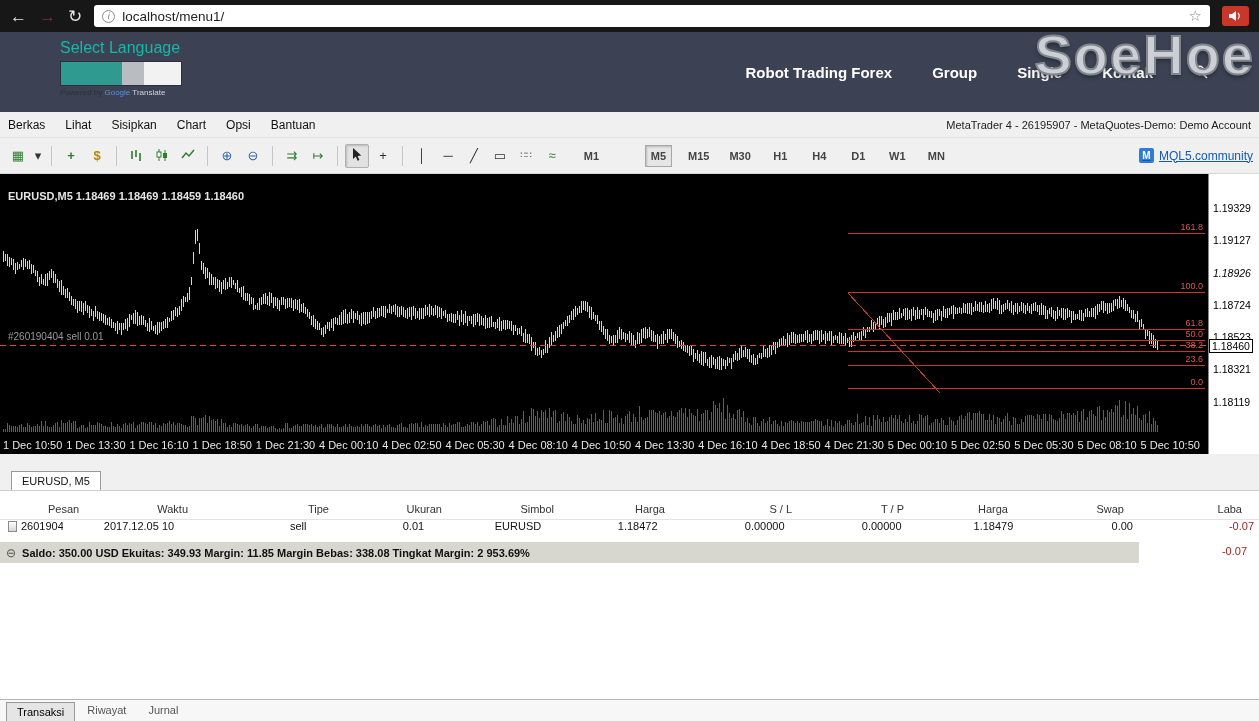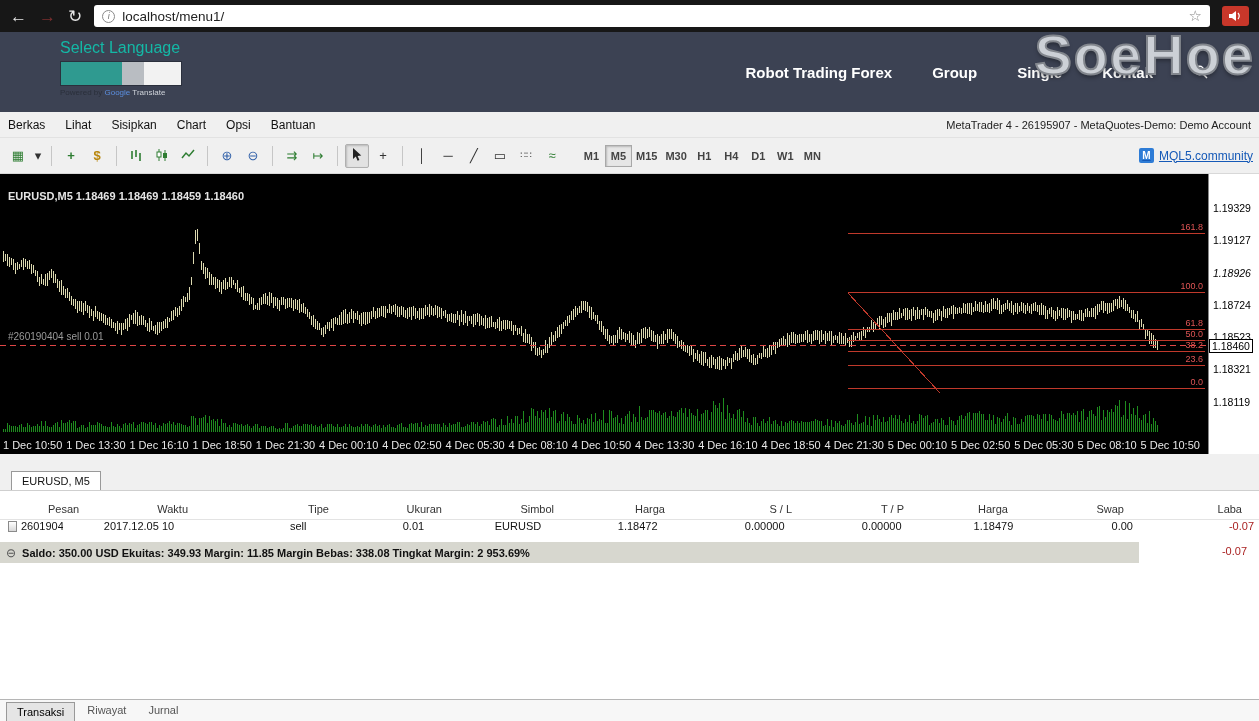--- a/index.html
+++ b/index.html
@@ -40,23 +40,23 @@
   .account-info { margin-left:auto; font-size:11px; color:#222; }
   .toolbar { flex:none; height:36px; background:#f0f0f0; display:flex; align-items:center; padding:0 6px; border-bottom:1px solid #d8d8d8; }
   .tool-items { display:flex; align-items:center; gap:2px; }
   .tbtn { min-width:24px; height:24px; display:flex; align-items:center; justify-content:center; border:1px solid transparent; border-radius:2px; cursor:pointer; }
   .tbtn.narrow { min-width:12px; }
   .tbtn.pressed { background:#e2e2e2; border:1px solid #b0b0b0; box-shadow:inset 1px 1px 2px rgba(0,0,0,.18); }
   .glyph { font-size:13px; line-height:1; }
   .tone-dark { color:#333; } .tone-green { color:#2e7d32; } .tone-blue { color:#2f5fa8; }
   .tone-gold { color:#b8860b; font-weight:700; } .tone-green-bold { color:#2e7d32; font-weight:900; }
   .sep { width:1px; height:20px; background:#c6c6c6; margin:0 5px; }
-  .tf { display:flex; gap:0; margin-left:14px; }
+  .tf { display:flex; gap:12px; margin-left:14px; }
   .tf-btn { min-width:27px; height:22px; padding:0 3px; font-size:11px; font-weight:700; color:#444; line-height:20px; text-align:center; border:1px solid transparent; cursor:pointer; }
-  .tf-btn.active { background:#e6e6e6; border:1px solid #a8a8a8; box-shadow:inset 1px 1px 2px rgba(0,0,0,.2); }
+  .tf-btn.active { background:#e6e6e6; border:1px solid #a8a8a8; box-shadow:inset 1px 1px 2px rgba(0,0,0,.2);margin-left:28px; }
   .mql5 { margin-left:auto; display:flex; align-items:center; gap:5px; font-size:12px; color:#1559b7; text-decoration:underline; cursor:pointer; }
   .mql5-badge { width:15px; height:15px; background:#2e7cd6; color:#fff; border-radius:2px; font-size:10px; font-weight:700; line-height:15px; text-align:center; text-decoration:none; }
 
   
   .chart-wrap { flex:none; height:280px; display:flex; }
   .plot-area { position:relative; width:1208px; height:280px; background:#000; overflow:hidden; }
   .plot-area svg { position:absolute; left:0; top:0; }
   .chart-title { position:absolute; left:8px; top:16px; color:#e4e4e4; font-size:11px; font-weight:700; }
   .order-label { position:absolute; left:8px; top:157px; color:#9a9a9a; font-size:10px; }
   .time-axis { position:absolute; left:0; top:262px; width:100%; height:18px; background:#000; }

